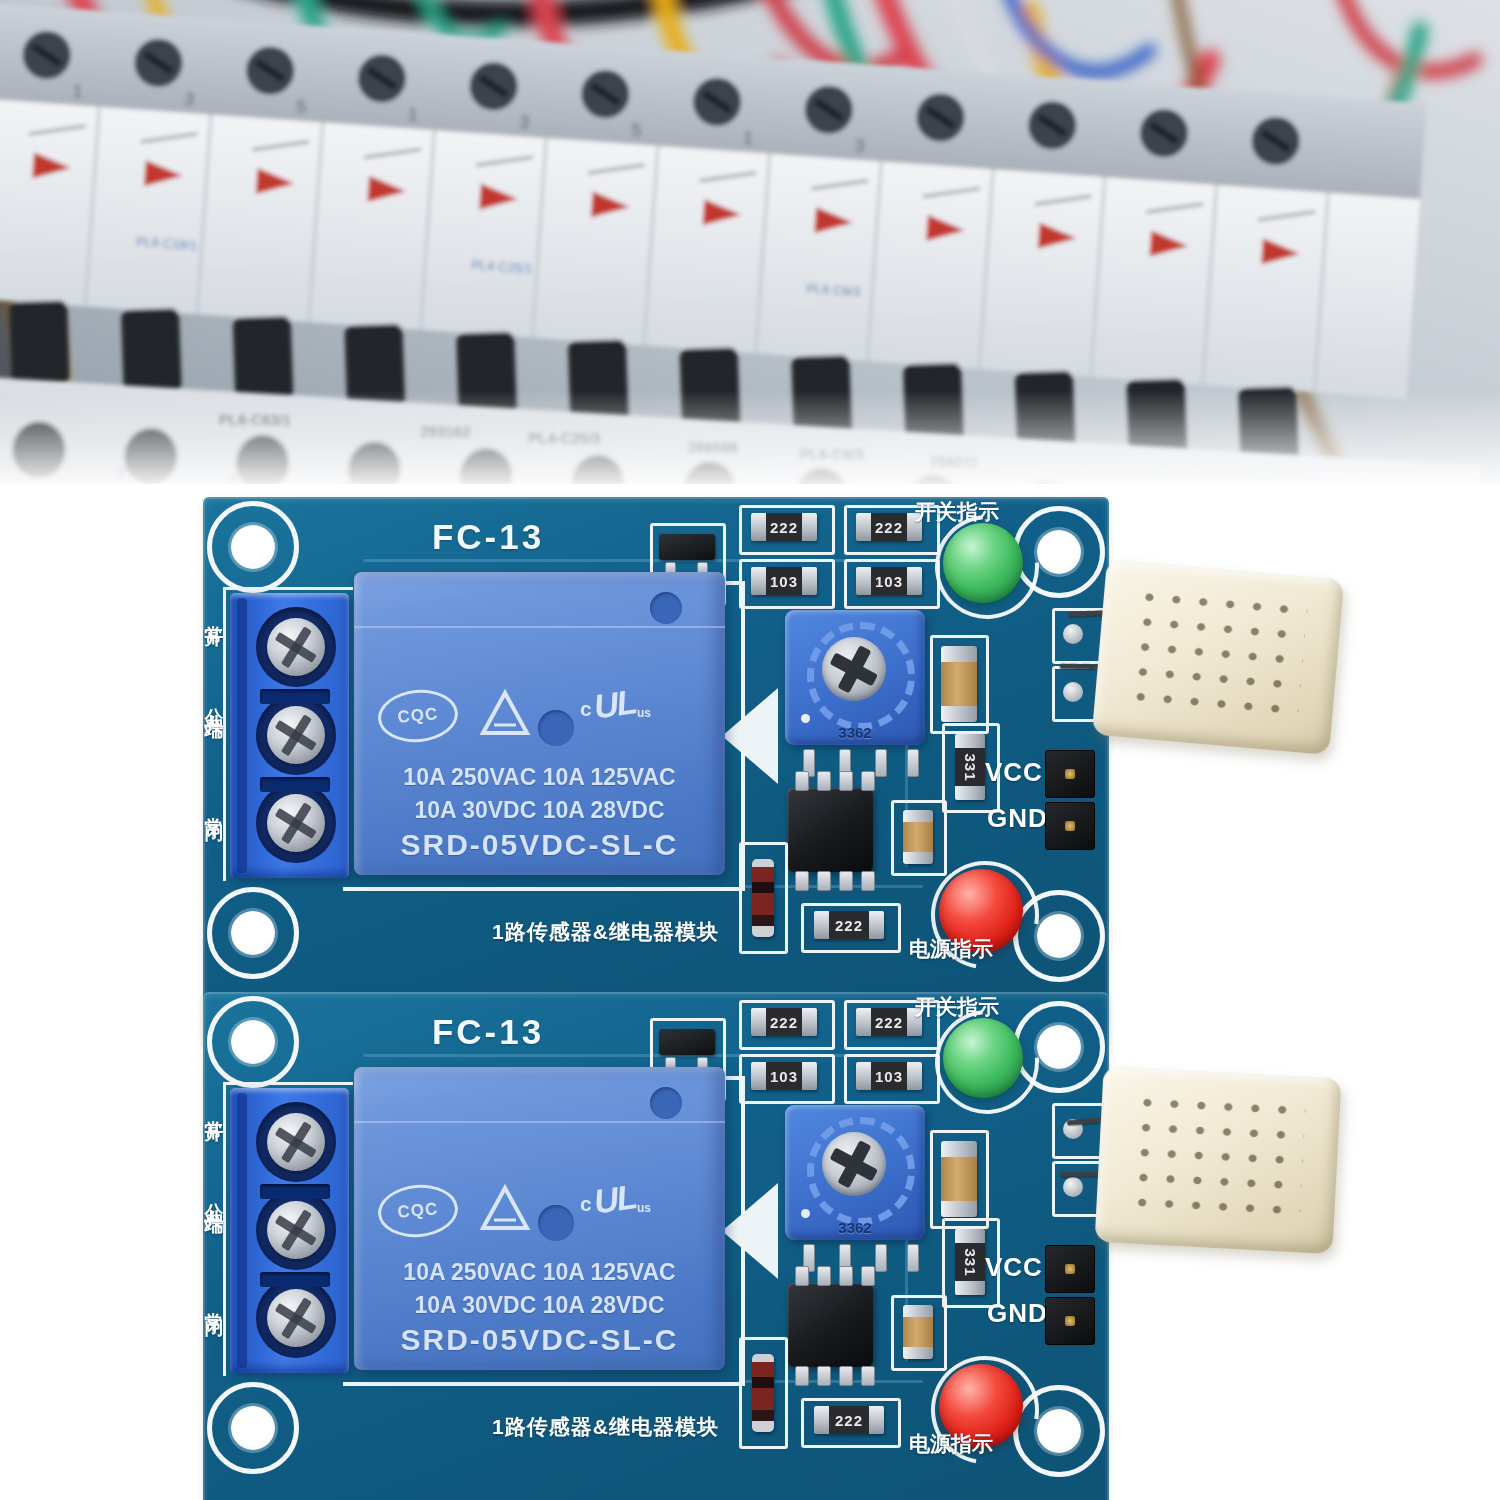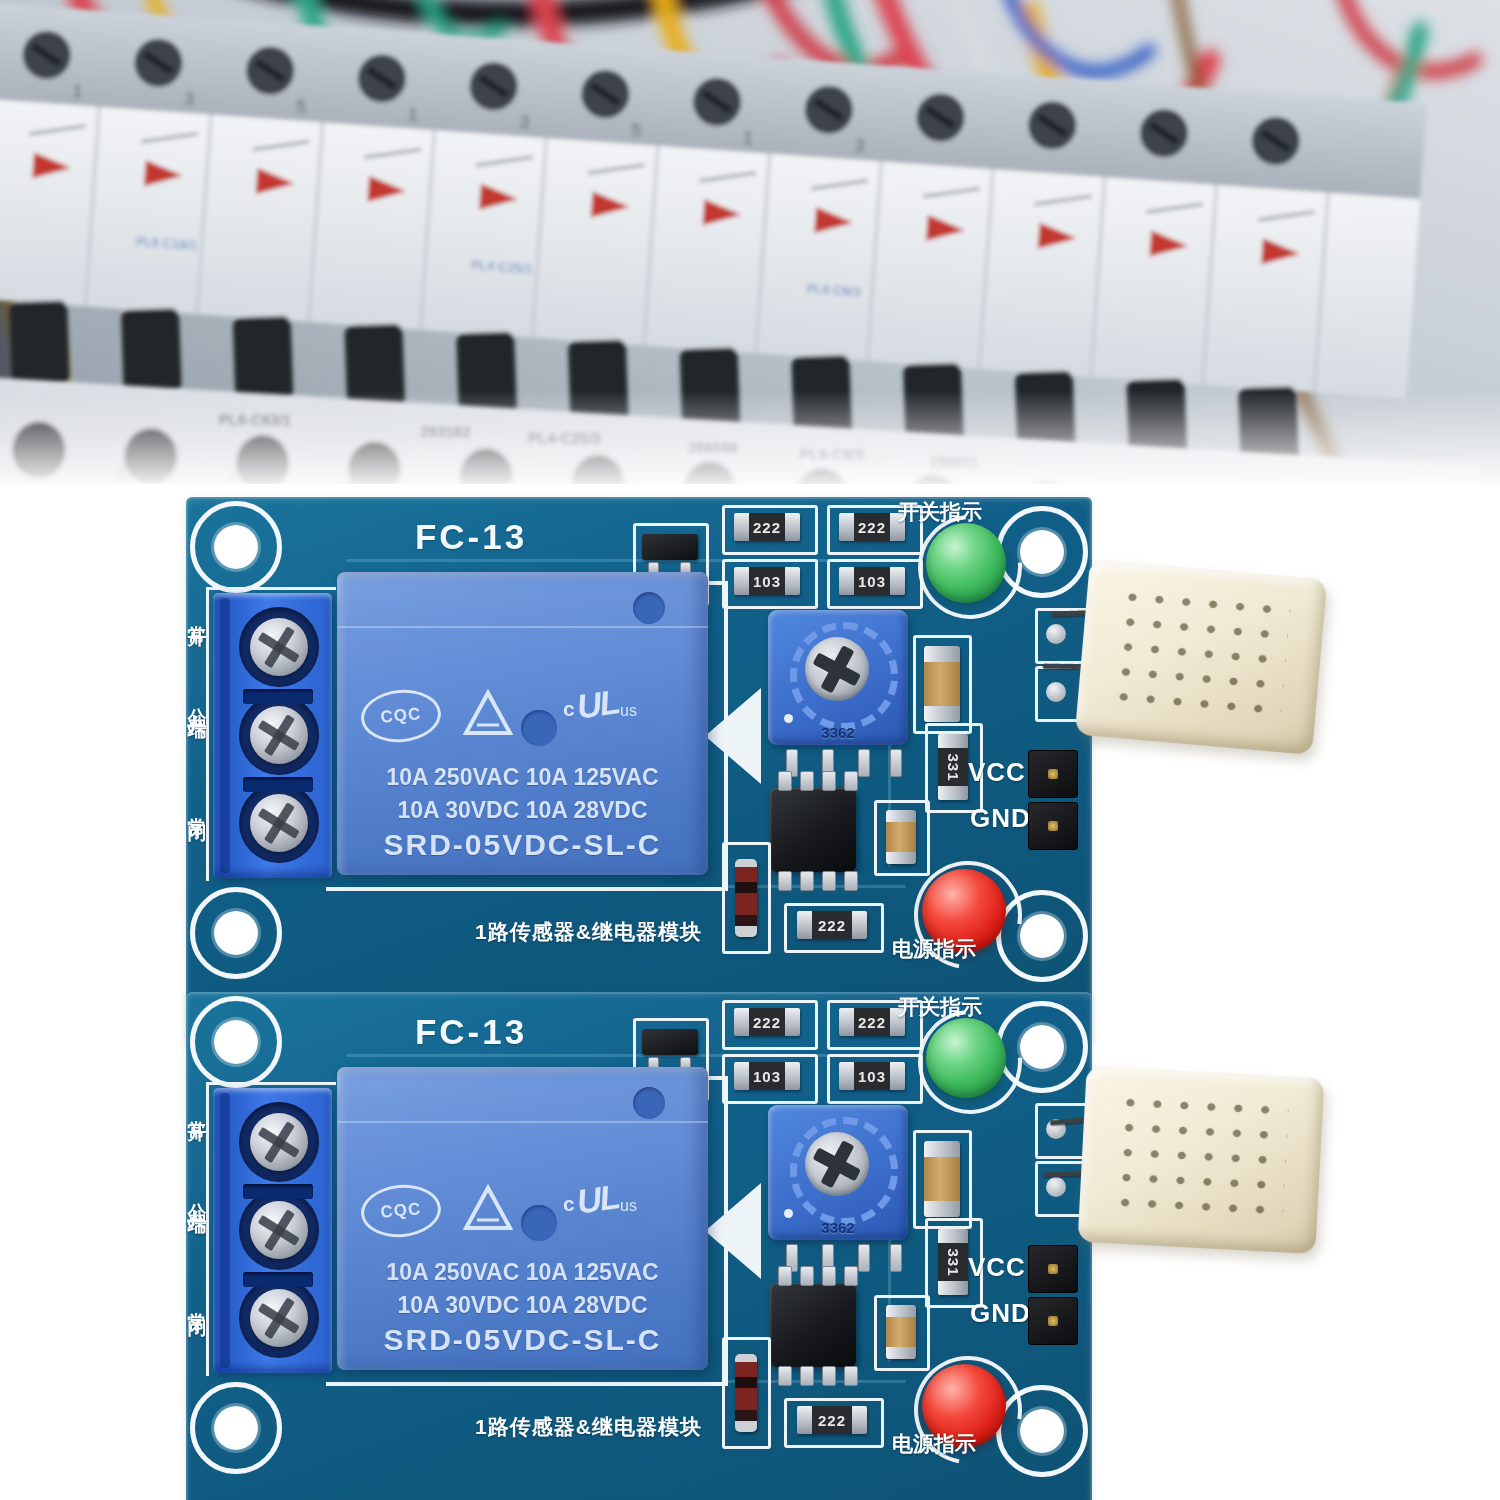--- a/index.html
+++ b/index.html
@@ -1,20 +1,20 @@
 <!DOCTYPE html>
 <html><head>
 <meta charset="utf-8">
 <style>
   html,body{margin:0;padding:0;background:#fff;}
   body{width:1500px;height:1500px;position:relative;font-family:"Liberation Sans",sans-serif;overflow:hidden;}
   .scene{position:absolute;inset:0;background:#fff;}
 
   
-  .board{position:absolute;left:186px;width:906px;height:548px;}
+  .board{position:absolute;left:203px;width:906px;height:548px;}
   .pcb{position:absolute;inset:0;border-radius:6px;
        background:linear-gradient(160deg,#1a749c 0%,#11608a 35%,#0f5a80 60%,#0d5274 100%);
        box-shadow:inset 0 0 0 2px rgba(255,255,255,.14), inset 0 2px 8px rgba(255,255,255,.18), 0 2px 6px rgba(60,80,100,.15);}
   .trace{position:absolute;background:rgba(130,200,225,.28);border-radius:2px;}
 
   .hole{position:absolute;width:82px;height:82px;border:5px solid #f1f7fa;border-radius:50%;}
   .hole::after{content:"";position:absolute;left:50%;top:50%;width:44px;height:44px;margin:-22px 0 0 -22px;
        background:radial-gradient(circle at 40% 35%,#ffffff 60%,#e7eef2 100%);border-radius:50%;
        box-shadow:0 0 0 3px rgba(210,230,240,.35);}
 
@@ -77,21 +77,21 @@
         background:linear-gradient(170deg,#7ea3e3 0%,#6e97dc 14%,#5d88d3 45%,#4c79c6 78%,#4472bf 100%);
         box-shadow:inset -8px 0 16px rgba(20,40,95,.35), inset 3px 3px 9px rgba(255,255,255,.4), 3px 5px 12px rgba(10,30,60,.35);}
   .relay .seam{position:absolute;left:0;top:54px;width:100%;height:2px;background:rgba(255,255,255,.3);}
   .rdot{position:absolute;border-radius:50%;background:#3a66b8;box-shadow:inset 1px 2px 3px rgba(10,30,90,.45);}
   .logo-row{position:absolute;left:20px;top:112px;width:340px;height:58px;color:#d9e6f9;}
   .cqc{position:absolute;left:4px;top:6px;width:74px;height:46px;border:3px solid #d9e6f9;border-radius:50%;
         display:flex;align-items:center;justify-content:center;font-size:17px;font-weight:700;letter-spacing:1px;transform:rotate(-5deg);}
   .ul{position:absolute;left:206px;top:6px;display:flex;align-items:flex-end;gap:2px;}
   .ul .c{font-size:21px;font-weight:700;line-height:1;}
   .ul .m{font-size:34px;font-weight:800;font-style:italic;line-height:.85;transform:rotate(-8deg);letter-spacing:-2px;}
-  .ul .us{font-size:16px;font-weight:400;line-height:1;}
+  .ul .us{font-size:12px;font-weight:700;line-height:1;}
   .rtx{position:absolute;left:0;width:100%;text-align:center;color:#d6e3f7;font-weight:700;white-space:nowrap;
         text-shadow:0 1px 1px rgba(20,50,110,.4);}
   .silk{position:absolute;background:#eef5f9;}
   .wedge{position:absolute;left:519px;top:191px;width:0;height:0;border-top:48px solid transparent;
         border-bottom:48px solid transparent;border-right:56px solid #edf4f8;}
 
   .tblock{position:absolute;left:27px;top:96px;width:119px;height:285px;border-radius:5px;
         background:linear-gradient(90deg,#1d52bc 0%,#3e7ae9 45%,#2a61cd 100%);
         box-shadow:inset 0 3px 5px rgba(255,255,255,.45), inset 0 -5px 9px rgba(0,20,90,.45), 3px 3px 8px rgba(0,20,60,.3);}
   .tblock .spine{position:absolute;left:7px;top:5px;width:10px;height:275px;background:rgba(8,28,100,.4);border-radius:4px;}

